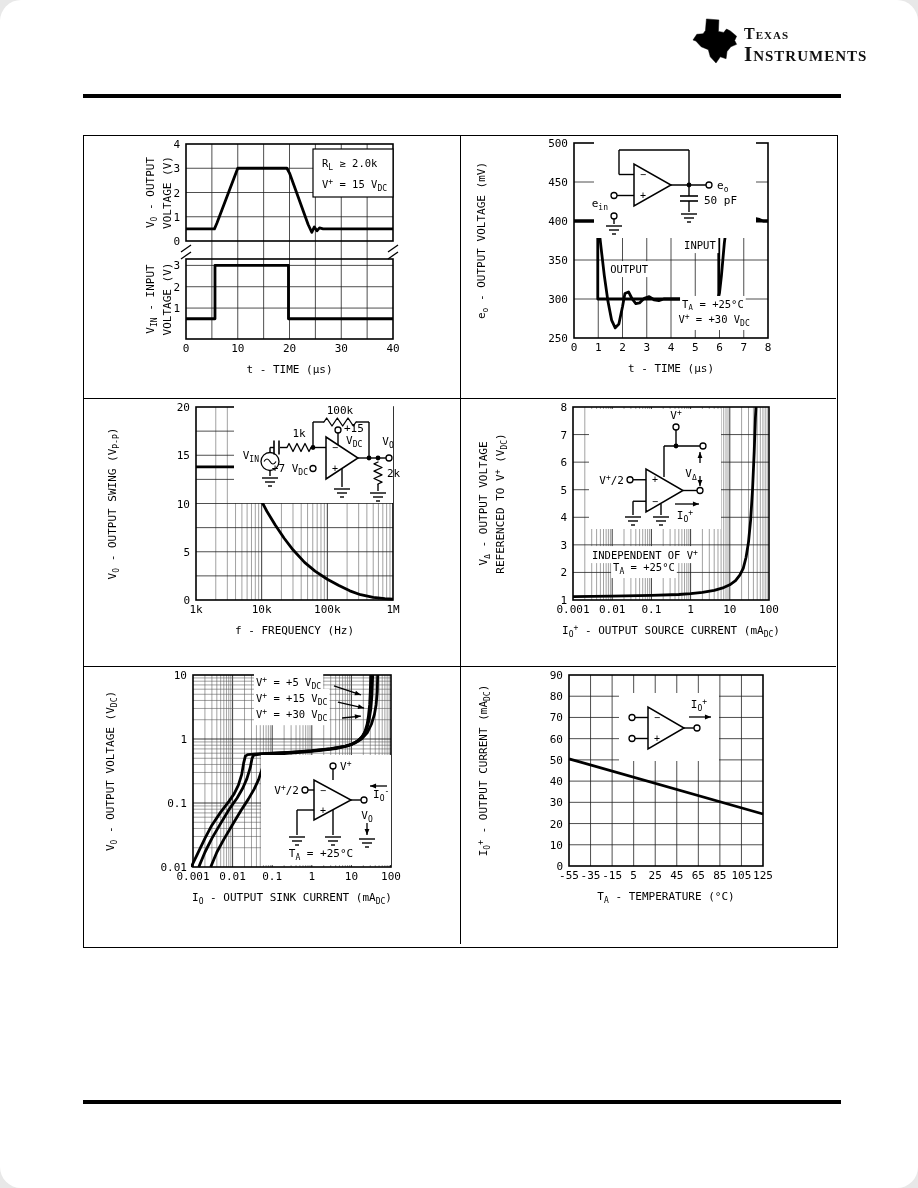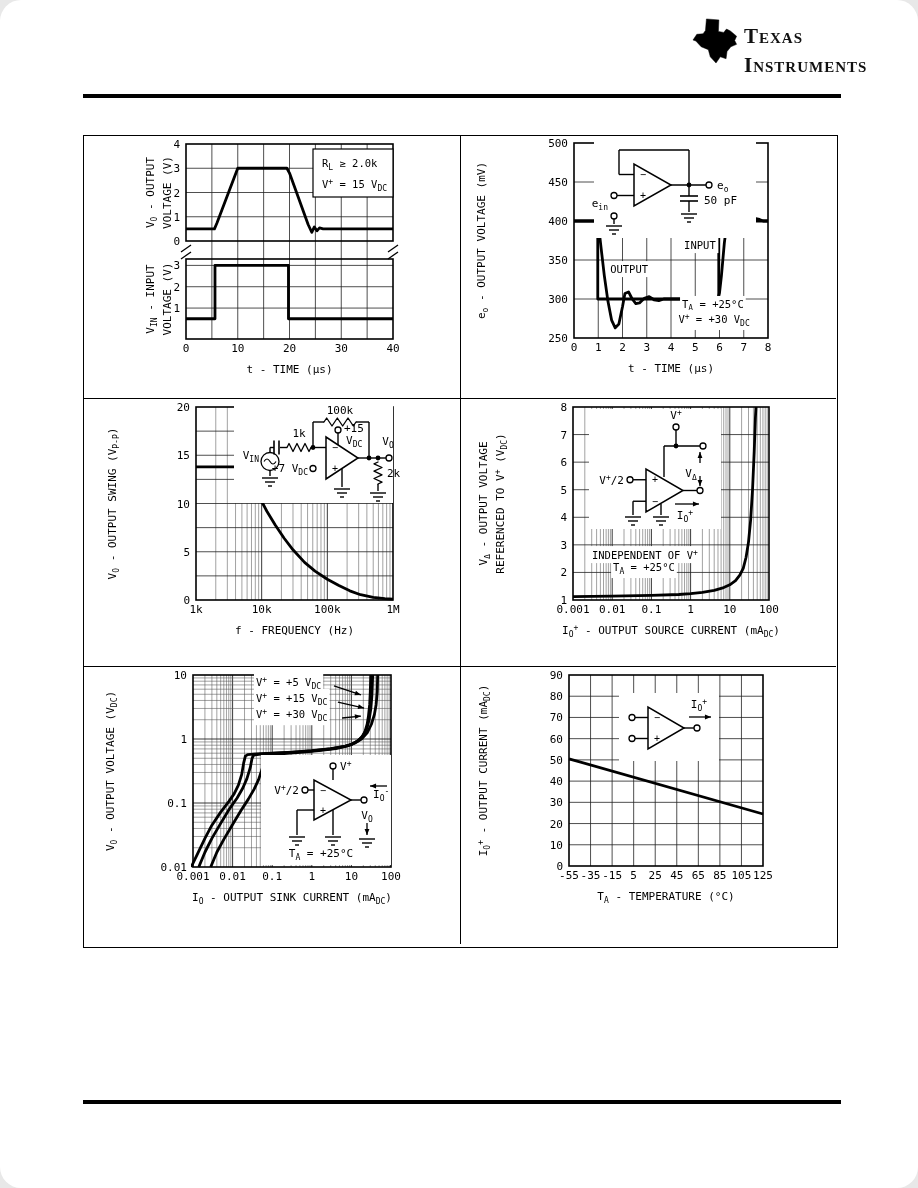--- a/index.html
+++ b/index.html
@@ -3,22 +3,22 @@
 <meta charset="utf-8">
 <style>
   html,body{margin:0;padding:0;background:#e8e8e8;}
   .page{position:relative;width:918px;height:1188px;background:#ffffff;margin:0 auto;
         font-family:"DejaVu Sans Mono","Liberation Mono",monospace;overflow:hidden;border-radius:21px;}
   .logo{position:absolute;top:18px;left:692px;display:flex;align-items:flex-start;}
   .logo svg{display:block;}
   .logo-text{margin-left:4px;padding-top:8px;font-family:"Liberation Serif","DejaVu Serif",serif;
              color:#111;line-height:1.0;}
   .logo-text span{display:block;font-variant:small-caps;font-weight:bold;letter-spacing:1px;}
-  .brand1{font-size:21px;}
-  .brand2{font-size:21px;margin-top:8px;}
+  .brand1{font-size:16px;}
+  .brand2{font-size:21px;margin-top:2px;}
   .rule{position:absolute;left:83px;width:758px;height:4px;background:#000;}
   .top-rule{top:94px;}
   .bottom-rule{top:1100px;}
   .figure-grid{position:absolute;left:83px;top:135px;width:755px;height:813px;
                border:1.5px solid #000;box-sizing:border-box;
                display:grid;grid-template-columns:377px 375px;grid-template-rows:263px 268px 277px;}
   .cell{position:relative;box-sizing:border-box;}
   .cell.cb{border-bottom:1.5px solid #000;}
   .cell.cr{border-right:1.5px solid #000;}
   .cell svg{display:block;}

